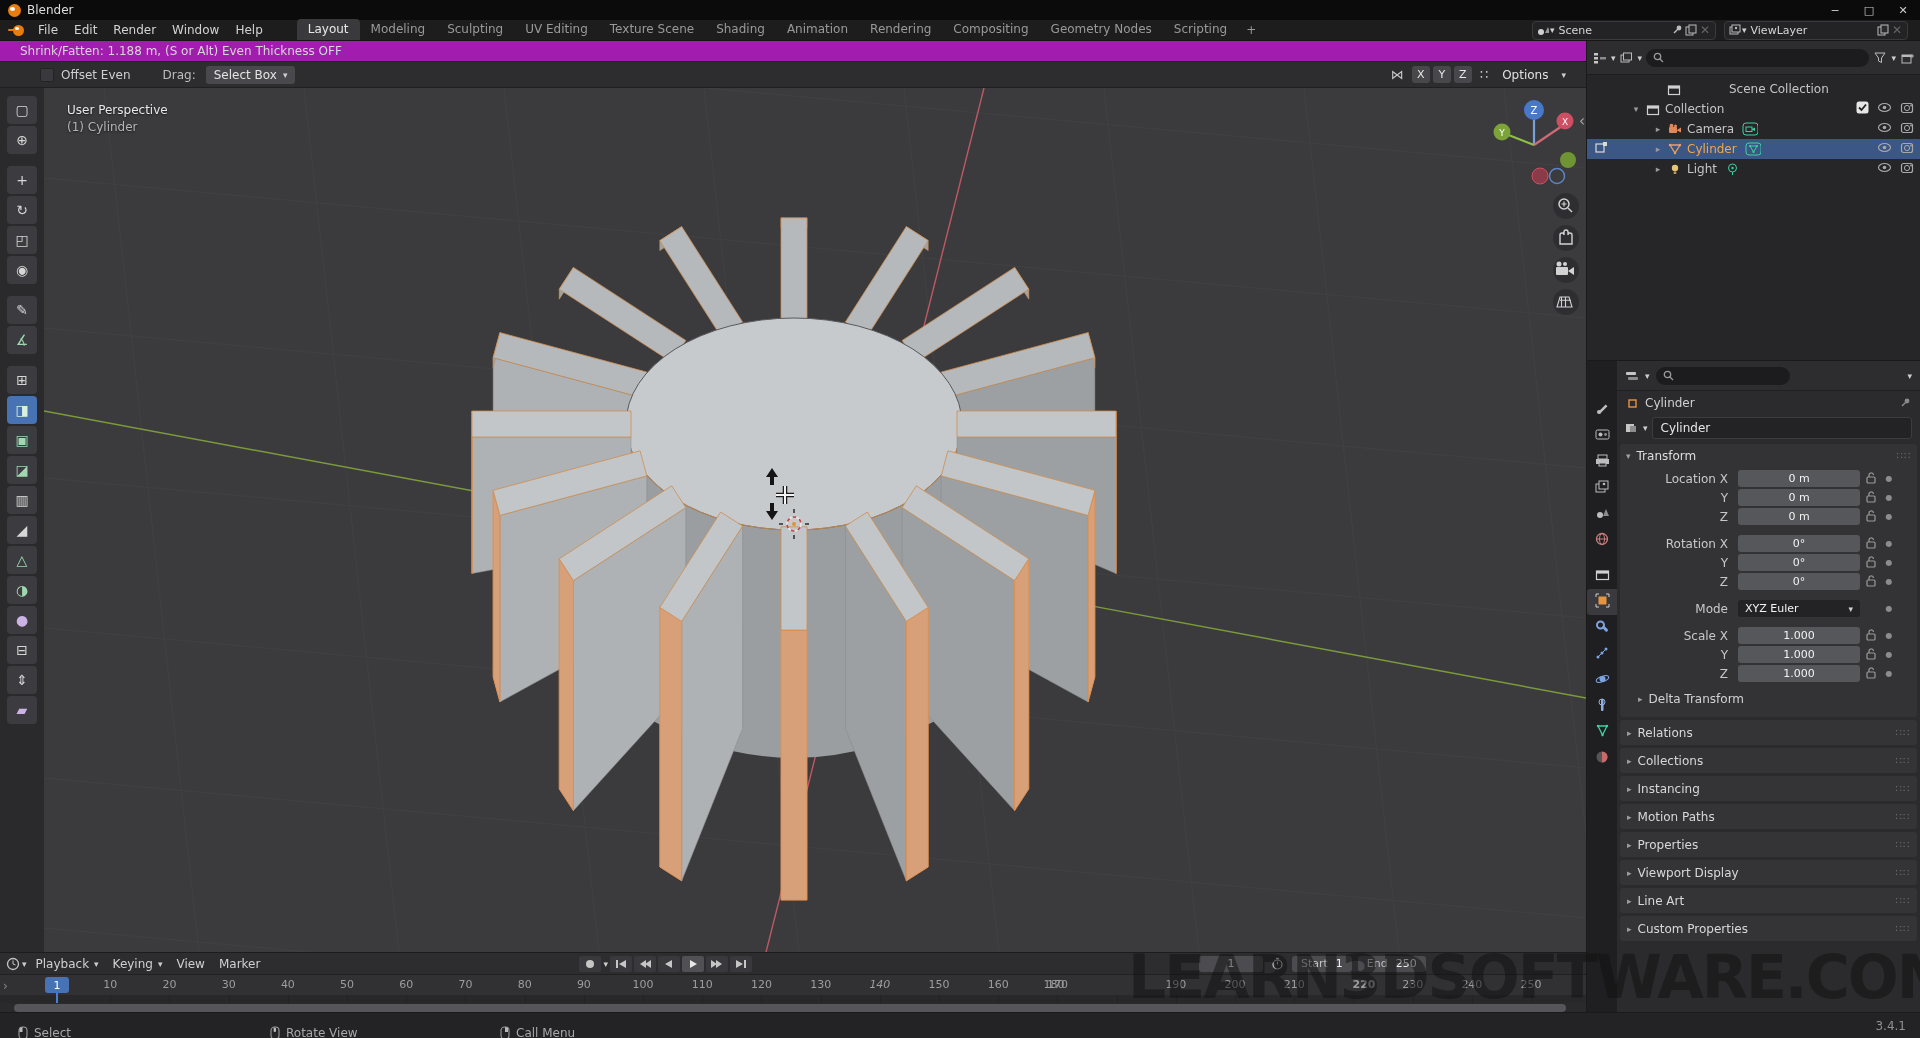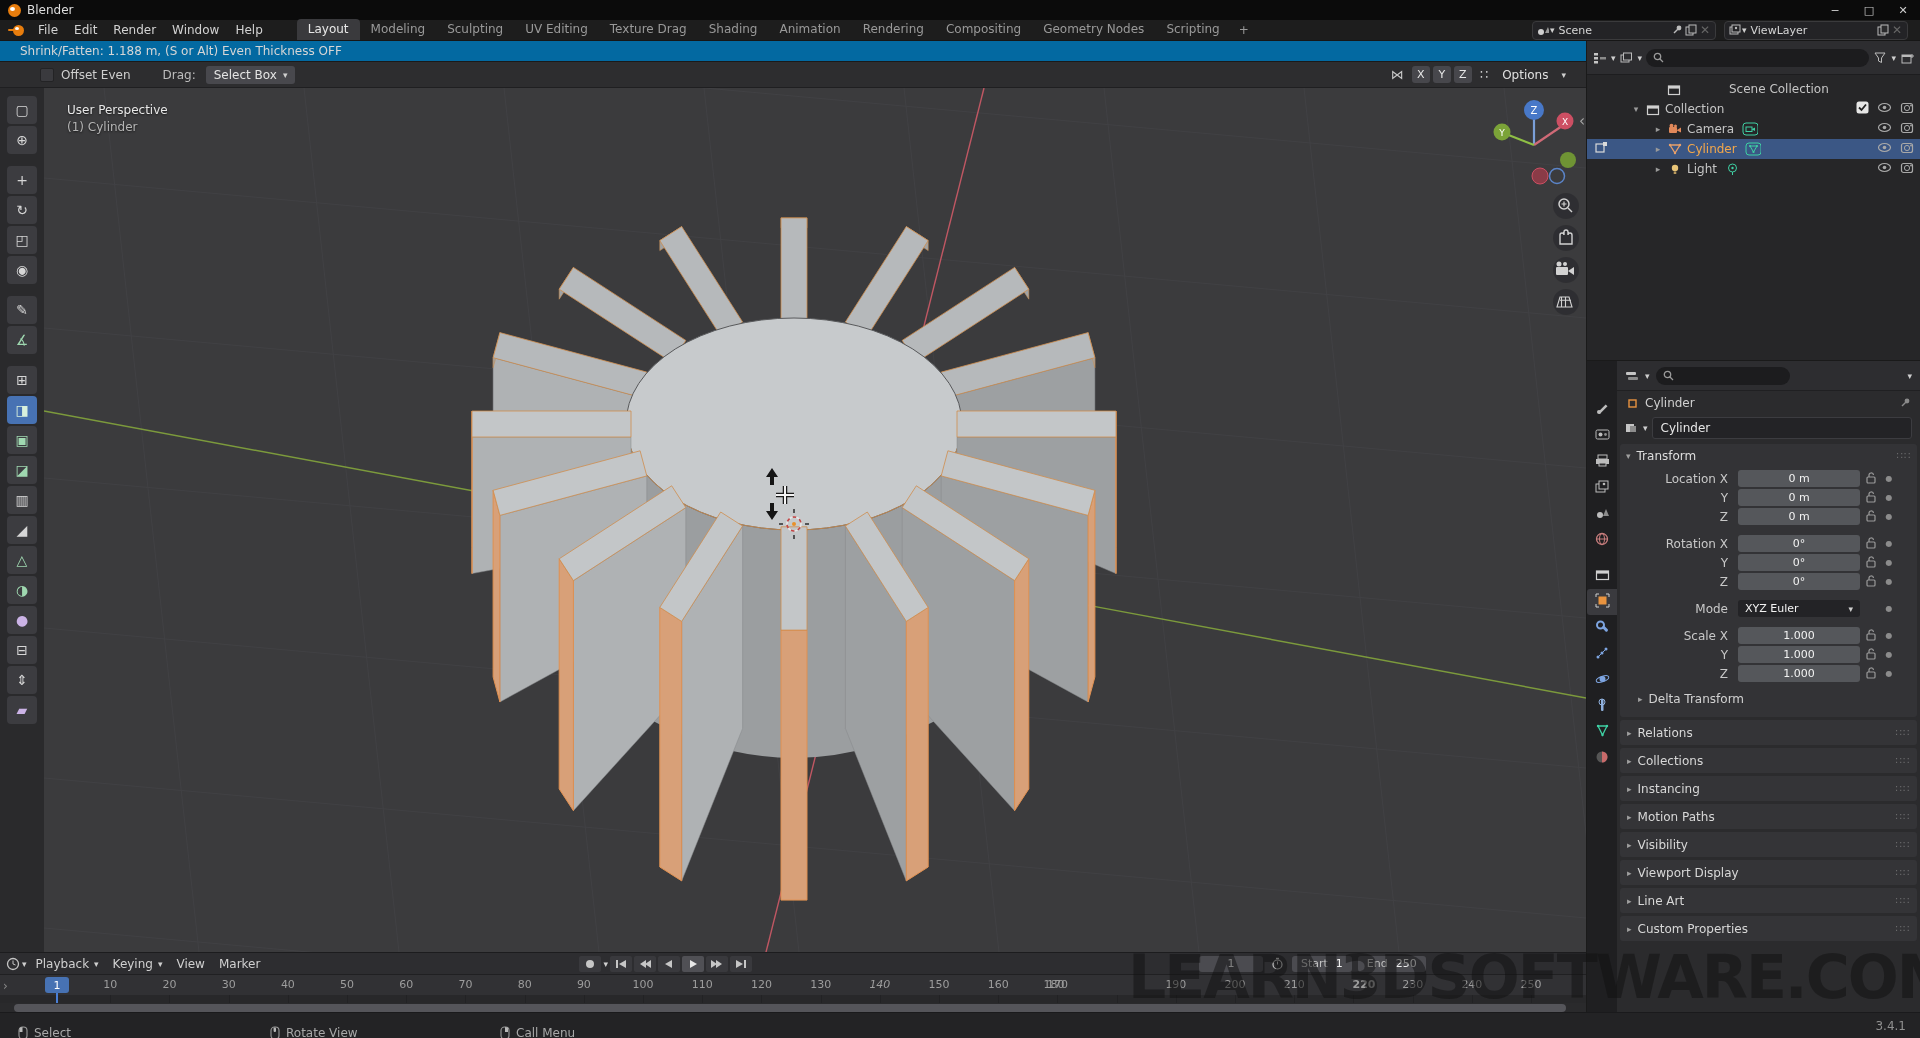--- a/index.html
+++ b/index.html
@@ -30,21 +30,21 @@
   .wstab.active{background:#3a3a3d;color:#e8e8e8;}
   .addtab{padding:2px 8px;color:#999;}
   .topright{margin-left:auto;display:flex;gap:8px;margin-right:12px;}
   .idwidget{display:flex;align-items:center;background:#232326;border:1px solid #3a3a3c;
             border-radius:4px;height:17px;width:176px;padding:0 3px;}
   .idwidget .lbl{flex:1;color:#d5d5d5;padding-left:4px;font-size:11px;}
   .miniicon{width:14px;height:14px;display:inline-flex;align-items:center;justify-content:center;color:#bbb;}
   .miniicon svg{display:block;}
   
   .leftcol{position:absolute;left:0;top:41px;width:1586px;height:971px;}
-  .opbar{position:absolute;left:0;top:0;width:100%;height:21px;background:#0369a1;
+  .opbar{position:absolute;left:0;top:0;width:100%;height:21px;background:#a21caf;
          color:#d6d6d6;line-height:21px;padding-left:20px;box-sizing:border-box;
          border-bottom:1px solid #1a1a1a;}
   .toolsettings{position:absolute;left:0;top:21px;width:100%;height:26px;background:#2d2d2f;
          display:flex;align-items:center;border-bottom:1px solid #1f1f21;box-sizing:border-box;}
   .checkbox{width:12px;height:12px;background:#3a3a3e;border:1px solid #232325;border-radius:2px;
             margin-left:40px;}
   .cblabel{margin-left:7px;color:#cfcfcf;}
   .draglbl{margin-left:32px;color:#bdbdbd;}
   .dropbtn{margin-left:10px;background:#48484d;border-radius:3px;height:18px;display:flex;
            align-items:center;padding:0 8px;color:#e4e4e4;gap:6px;}
@@ -175,21 +175,21 @@
         <div class="menuitem">Edit</div>
         <div class="menuitem">Render</div>
         <div class="menuitem">Window</div>
         <div class="menuitem">Help</div>
       </div>
     <div class="wstabs" id="ws-tabs">
         <div class="wstab active">Layout</div>
         <div class="wstab">Modeling</div>
         <div class="wstab">Sculpting</div>
         <div class="wstab">UV Editing</div>
-        <div class="wstab">Texture Drag</div>
+        <div class="wstab">Texture Scene</div>
         <div class="wstab">Shading</div>
         <div class="wstab">Animation</div>
         <div class="wstab">Rendering</div>
         <div class="wstab">Compositing</div>
         <div class="wstab">Geometry Nodes</div>
         <div class="wstab">Scripting</div>
       </div>
     <span class="addtab">+</span>
     <div class="topright">
       <div class="idwidget">
@@ -1057,21 +1057,21 @@
               <span>Instancing</span>
               <span class="grip">∷∷</span>
             </div>
             <div class="cpanel">
               <span class="disctri">▸</span>
               <span>Motion Paths</span>
               <span class="grip">∷∷</span>
             </div>
             <div class="cpanel">
               <span class="disctri">▸</span>
-              <span>Visibility</span>
+              <span>Properties</span>
               <span class="grip">∷∷</span>
             </div>
             <div class="cpanel">
               <span class="disctri">▸</span>
               <span>Viewport Display</span>
               <span class="grip">∷∷</span>
             </div>
             <div class="cpanel">
               <span class="disctri">▸</span>
               <span>Line Art</span>

